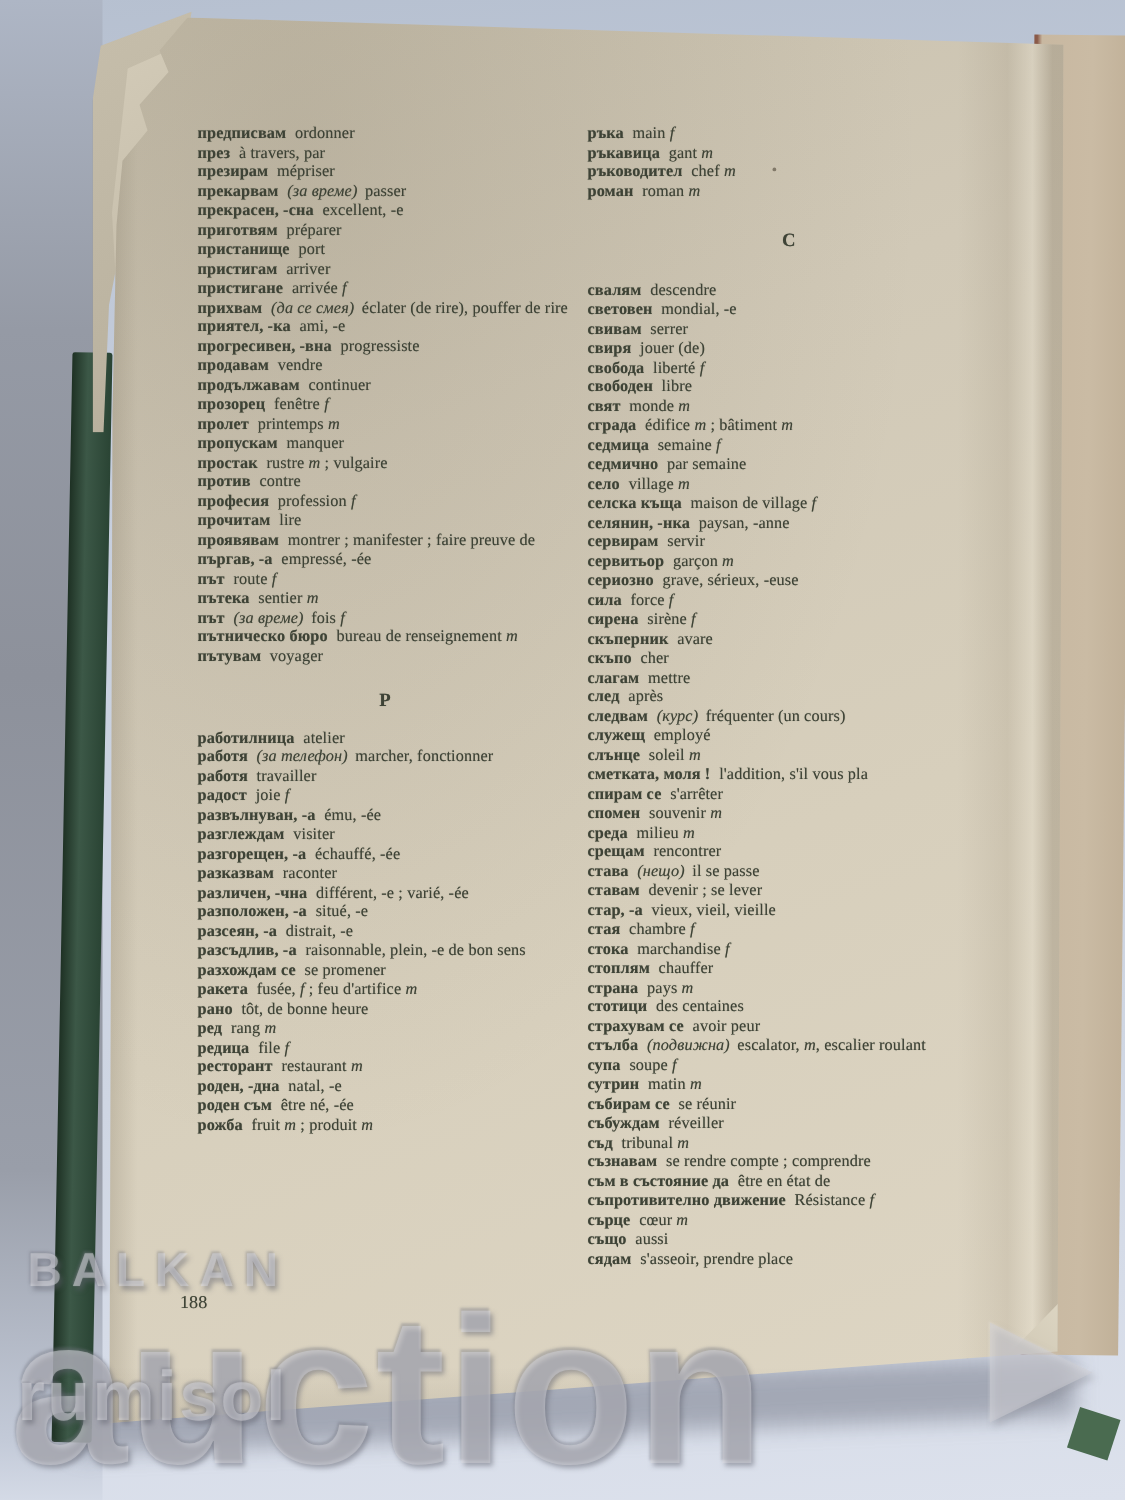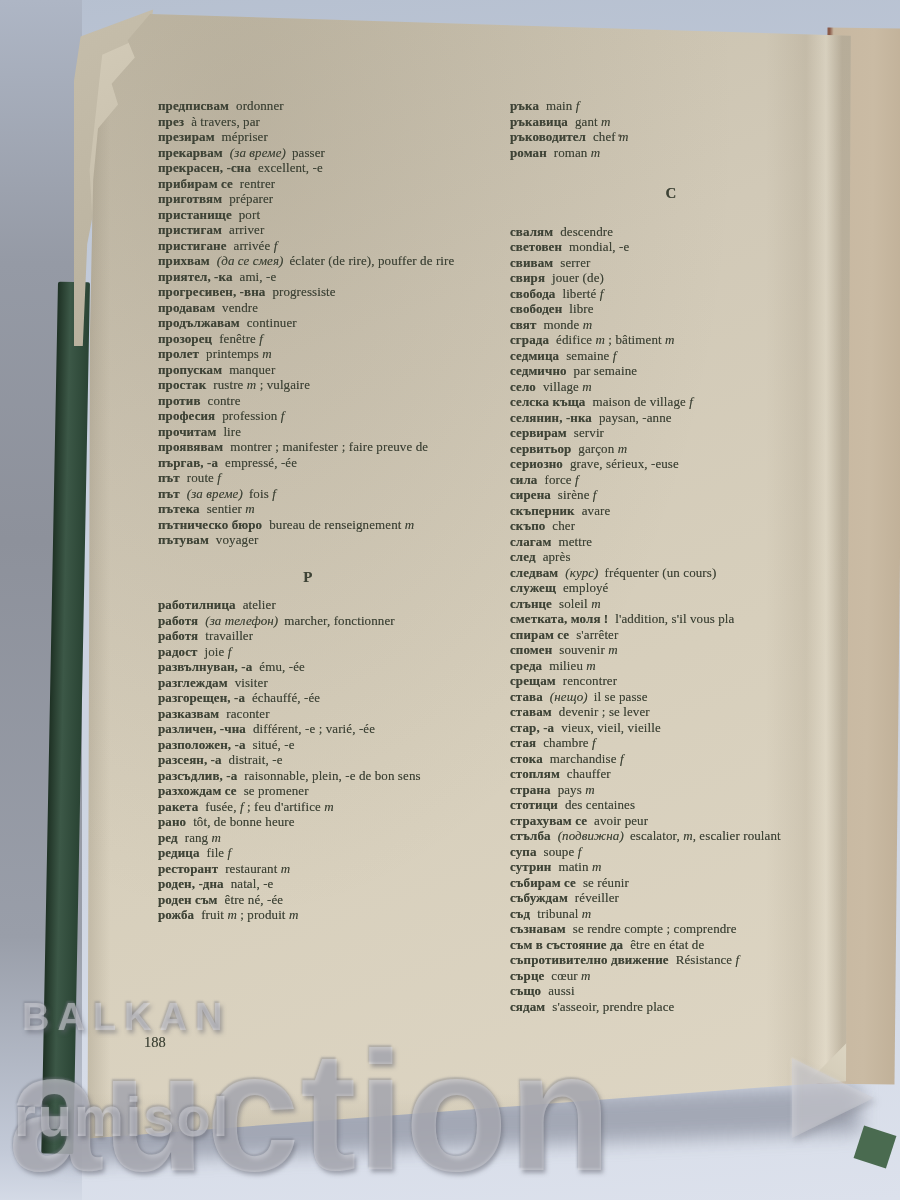--- a/index.html
+++ b/index.html
@@ -69,21 +69,21 @@
     filter:drop-shadow(-2px -2px 2px rgba(90,85,70,.35));
   }
   #cover-peek-bottom{
     left:858px;top:1130px;width:34px;height:34px;
     background:#4a6b50;transform:rotate(18deg);
   }
   
   .col{position:absolute;color:#3e4336;font-size:13px;line-height:15.5px;
        letter-spacing:.1px;text-shadow:0 0 .6px rgba(62,67,54,.55);}
   #col-left{left:80px;top:92px;width:300px;}
-  #col-right{left:392px;top:92px;width:322px;margin-left:40px;}
+  #col-right{left:392px;top:92px;width:322px;}
   .entry{padding-left:14px;text-indent:-14px;}
   .entry .term{font-weight:bold;margin-right:7px;}
   .entry .note{font-style:italic;margin-right:6px;text-align:center;}
   .entry .tr i{font-style:italic;}
   .sec{font-weight:bold;text-align:center;font-size:15px;margin:22px 0 12px;}
   #col-right .sec{margin:26px 0 22px;}
   #page-number{left:66px;top:1028px;font-size:14.5px;color:#3e4336;
     text-shadow:0 0 .6px rgba(62,67,54,.5);}
   .speck{border-radius:50%;background:rgba(70,60,45,.55);}
   
@@ -110,42 +110,41 @@
 <div id="page-stack-edge" class="abs"></div>
 
 <div id="book-page" class="abs">
   <div id="page-shading" class="abs"></div>
   <div id="col-left" class="col">
       <div class="entry"><b class="term">предписвам</b><span class="tr">ordonner</span></div>
       <div class="entry"><b class="term">през</b><span class="tr">à travers, par</span></div>
       <div class="entry"><b class="term">презирам</b><span class="tr">mépriser</span></div>
       <div class="entry"><b class="term">прекарвам</b><i class="note">(за време)</i><span class="tr">passer</span></div>
       <div class="entry"><b class="term">прекрасен, -сна</b><span class="tr">excellent, -e</span></div>
-      <div class="entry"><b class="term">прибирам се</b><span class="tr">rentrer</span></div>
       <div class="entry"><b class="term">приготвям</b><span class="tr">préparer</span></div>
       <div class="entry"><b class="term">пристанище</b><span class="tr">port</span></div>
       <div class="entry"><b class="term">пристигам</b><span class="tr">arriver</span></div>
       <div class="entry"><b class="term">пристигане</b><span class="tr">arrivée <i>f</i></span></div>
       <div class="entry"><b class="term">прихвам</b><i class="note">(да се смея)</i><span class="tr">éclater (de rire), pouffer de rire</span></div>
       <div class="entry"><b class="term">приятел, -ка</b><span class="tr">ami, -e</span></div>
       <div class="entry"><b class="term">прогресивен, -вна</b><span class="tr">progressiste</span></div>
       <div class="entry"><b class="term">продавам</b><span class="tr">vendre</span></div>
       <div class="entry"><b class="term">продължавам</b><span class="tr">continuer</span></div>
       <div class="entry"><b class="term">прозорец</b><span class="tr">fenêtre <i>f</i></span></div>
       <div class="entry"><b class="term">пролет</b><span class="tr">printemps <i>m</i></span></div>
       <div class="entry"><b class="term">пропускам</b><span class="tr">manquer</span></div>
       <div class="entry"><b class="term">простак</b><span class="tr">rustre <i>m</i> ; vulgaire</span></div>
       <div class="entry"><b class="term">против</b><span class="tr">contre</span></div>
       <div class="entry"><b class="term">професия</b><span class="tr">profession <i>f</i></span></div>
       <div class="entry"><b class="term">прочитам</b><span class="tr">lire</span></div>
       <div class="entry"><b class="term">проявявам</b><span class="tr">montrer ; manifester ; faire preuve de</span></div>
       <div class="entry"><b class="term">пъргав, -а</b><span class="tr">empressé, -ée</span></div>
       <div class="entry"><b class="term">път</b><span class="tr">route <i>f</i></span></div>
+      <div class="entry"><b class="term">пътека</b><span class="tr">sentier <i>m</i></span></div>
       <div class="entry"><b class="term">път</b><i class="note">(за време)</i><span class="tr">fois <i>f</i></span></div>
-      <div class="entry"><b class="term">пътека</b><span class="tr">sentier <i>m</i></span></div>
       <div class="entry"><b class="term">пътническо бюро</b><span class="tr">bureau de renseignement <i>m</i></span></div>
       <div class="entry"><b class="term">пътувам</b><span class="tr">voyager</span></div>
       <div class="sec">Р</div>
       <div class="entry"><b class="term">работилница</b><span class="tr">atelier</span></div>
       <div class="entry"><b class="term">работя</b><i class="note">(за телефон)</i><span class="tr">marcher, fonctionner</span></div>
       <div class="entry"><b class="term">работя</b><span class="tr">travailler</span></div>
       <div class="entry"><b class="term">радост</b><span class="tr">joie <i>f</i></span></div>
       <div class="entry"><b class="term">развълнуван, -а</b><span class="tr">ému, -ée</span></div>
       <div class="entry"><b class="term">разглеждам</b><span class="tr">visiter</span></div>
       <div class="entry"><b class="term">разгорещен, -а</b><span class="tr">échauffé, -ée</span></div>

